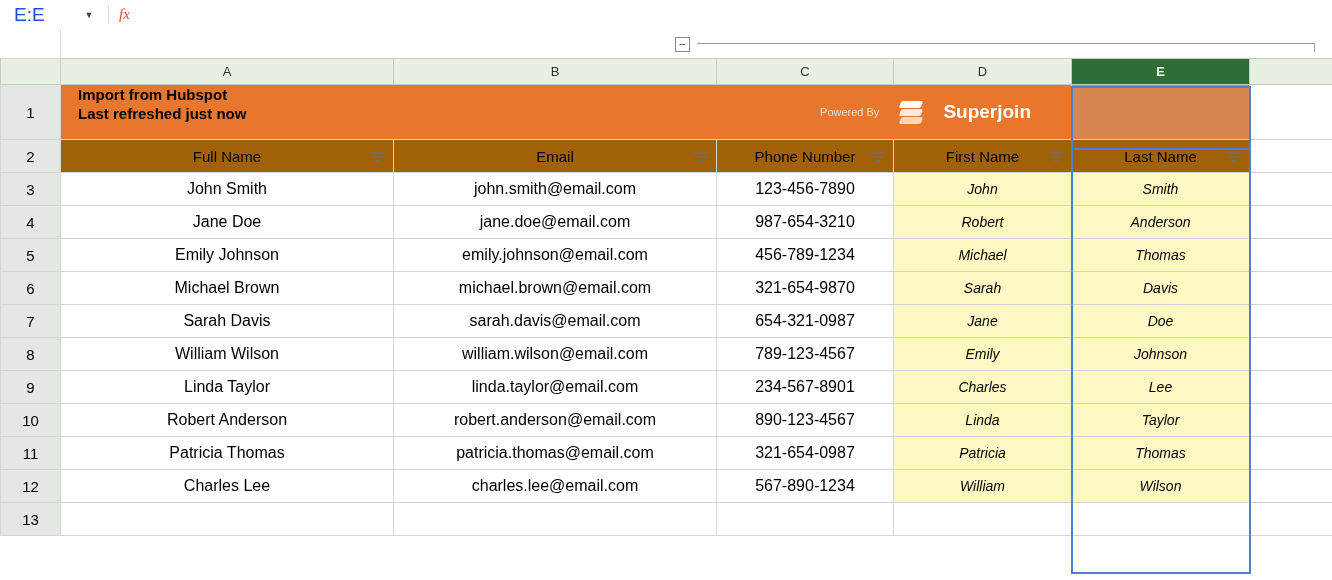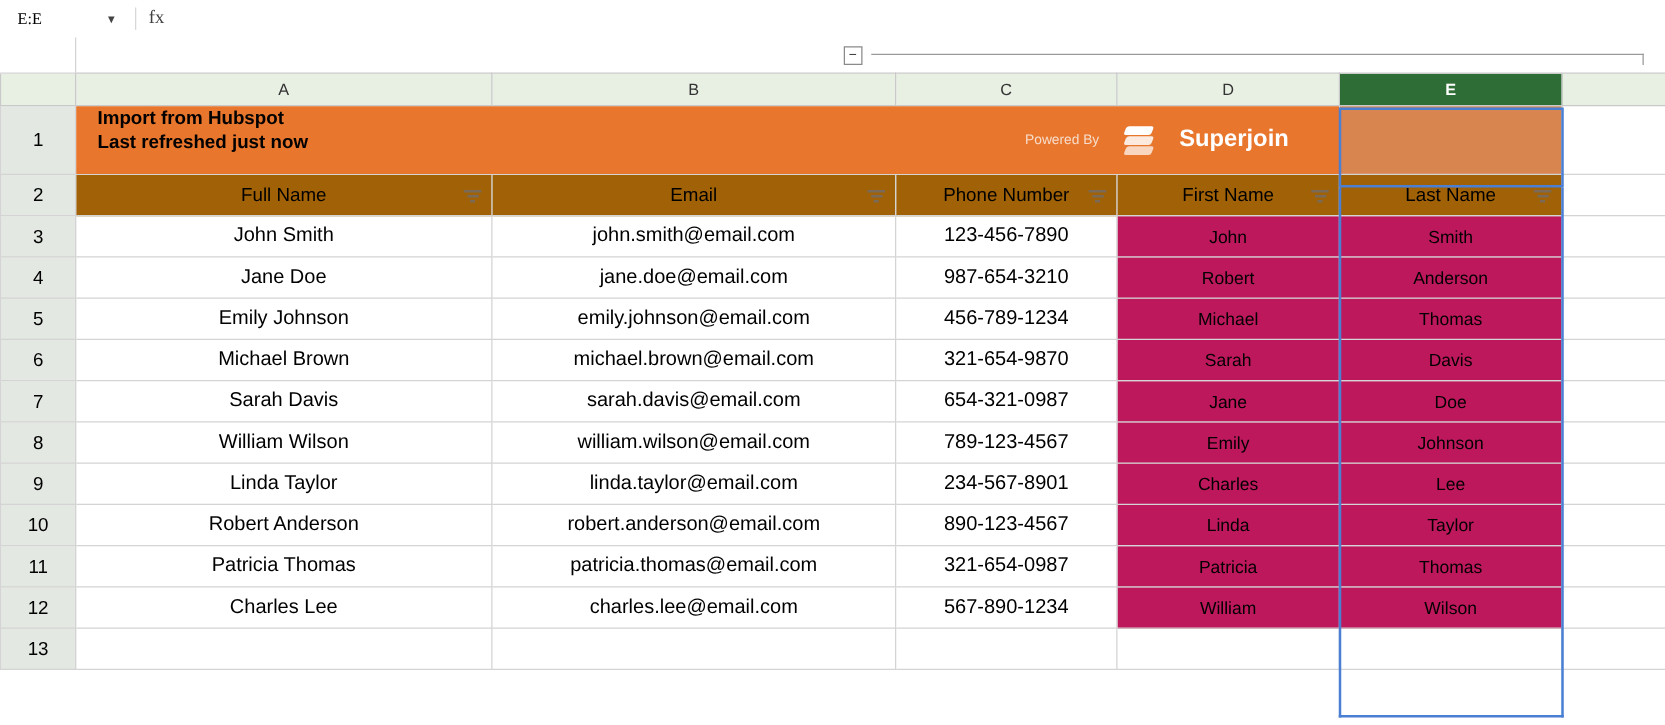--- a/index.html
+++ b/index.html
@@ -15,40 +15,40 @@
   .formula-bar {
     height: 30px;
     display: flex;
     align-items: center;
     background: #ffffff;
     border-bottom: 1px solid #ffffff;
   }
   .namebox {
     width: 72px;
     padding-left: 14px;
-    font-size: 13px;
-    color: #000000;
-    font-family: Liberation Serif, serif;
+    font-size: 19px;
+    color: #1d4ed8;
   }
   .namebox-arrow {
     width: 34px;
     text-align: center;
     font-size: 9px;
     color: #444;
   }
   .fb-divider {
     width: 1px;
     height: 18px;
     background: #d8d8d8;
     margin: 0 10px 0 2px;
   }
   .fx {
     font-family: "Liberation Serif", serif;
+    font-style: italic;
     font-size: 15px;
-    color: #404040;
+    color: #ef4444;
   }
   .formula-input {
     flex: 1;
     font-size: 13px;
     color: #222;
     padding-left: 14px;
   }
 
   
   .sheet {
@@ -236,21 +236,21 @@
     margin: 2px auto 0;
   }
   .filter-ico b:nth-child(1) { width: 14px; }
   .filter-ico b:nth-child(2) { width: 9px; }
   .filter-ico b:nth-child(3) { width: 4px; }
 
   
   td.cell { padding: 0 6px; text-align: center; }
   td.cell-ab { font-size: 16px; }
   td.cell-c  { font-size: 16px; border-radius: 12px; }
-  td.cell-de { font-size: 14px; background: #be185d; }
+  td.cell-de { font-size: 14px; background: #fef9c3; font-style: italic; }
   td.empty-f { background: #ffffff; }
   td.blank-row { height: 33px; }
 
   
   .sel-overlay {
     position: absolute;
     border: 2px solid #4a7fd4;
     pointer-events: none;
   }
 </style>

